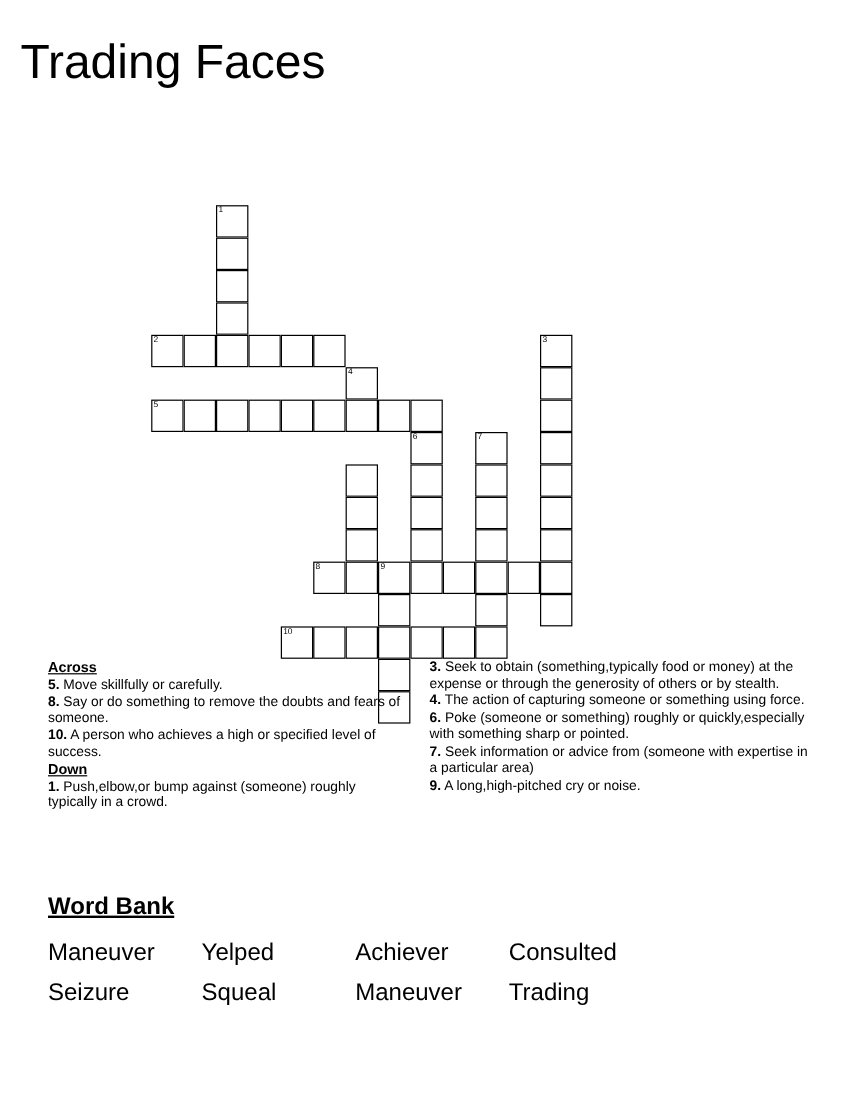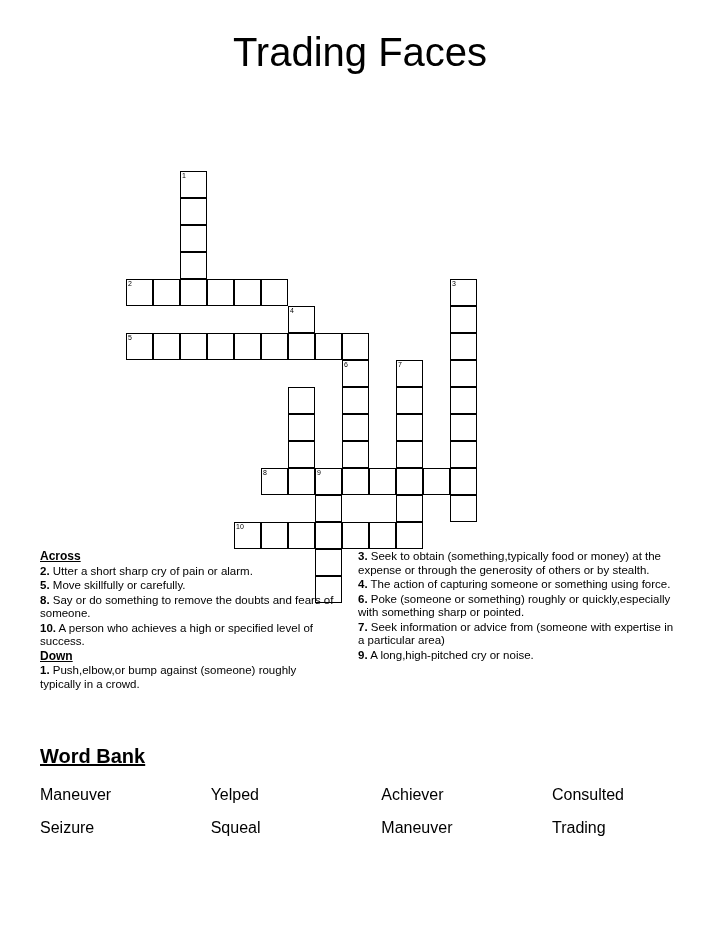--- a/index.html
+++ b/index.html
@@ -9,26 +9,27 @@
   }
   body {
     width: 720px;
     height: 931px;
     position: relative;
     font-family: "Liberation Sans", sans-serif;
     color: #000000;
     overflow: hidden;
   }
   #title {
-    text-align: center;
+    text-align: left;
     font-size: 40px;
     font-weight: normal;
     letter-spacing: 0px;
     margin: 30px 0 0 0;
     font-family: "Liberation Sans", sans-serif;
+    padding-left: 17px;
   }
   #grid-wrap {
     position: relative;
     width: 720px;
     height: 460px;
   }
   .cell {
     position: absolute;
     width: 27px;
     height: 27px;
@@ -79,23 +80,22 @@
     text-decoration: underline;
   }
   #wordbank {
     position: absolute;
     top: 778px;
     left: 40px;
     width: 640px;
   }
   .wb-row {
     display: flex;
-    font-size: 16px;
+    font-size: 20px;
     line-height: 33px;
-    justify-content: space-between;
   }
   .wb-cell {
     width: 128px;
   }
 </style>
 </head>
 <body>
 
 <h1 id="title">Trading Faces</h1>
 
@@ -176,21 +176,20 @@
     <div class="cell" style="left: 342px; top: 447px;"></div>
     <div class="cell" style="left: 369px; top: 447px;"></div>
     <div class="cell" style="left: 396px; top: 447px;"></div>
     <div class="cell" style="left: 315px; top: 474px;"></div>
     <div class="cell" style="left: 315px; top: 501px;"></div>
   </div>
 
 <div id="clues">
   <div class="clue-col" id="clue-col-left">
     <div class="clue-head">Across</div>
-    <div class="clue"><b>2.</b> <span>Utter a short sharp cry of pain or alarm.</span></div>
     <div class="clue"><b>5.</b> <span>Move skillfully or carefully.</span></div>
     <div class="clue"><b>8.</b> <span>Say or do something to remove the doubts and fears of someone.</span></div>
     <div class="clue"><b>10.</b> <span>A person who achieves a high or specified level of success.</span></div>
     <div class="clue-head">Down</div>
     <div class="clue"><b>1.</b> <span>Push,elbow,or bump against (someone) roughly typically in a crowd.</span></div>
   </div>
   <div class="clue-col" id="clue-col-right">
     <div class="clue"><b>3.</b> <span>Seek to obtain (something,typically food or money) at the expense or through the generosity of others or by stealth.</span></div>
     <div class="clue"><b>4.</b> <span>The action of capturing someone or something using force.</span></div>
     <div class="clue"><b>6.</b> <span>Poke (someone or something) roughly or quickly,especially with something sharp or pointed.</span></div>

